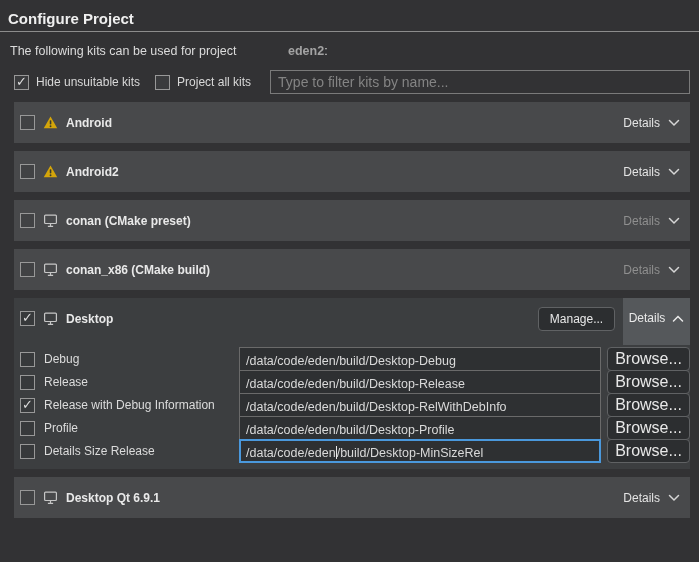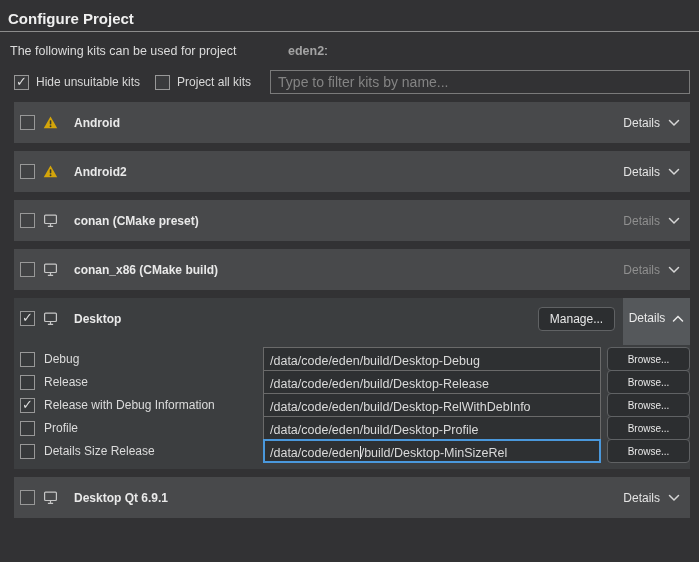--- a/index.html
+++ b/index.html
@@ -33,21 +33,21 @@
   }
   .filter-input::placeholder{color:#848484;opacity:1;}
   
   .kit-list{margin:8px 9px 0 14px;display:flex;flex-direction:column;gap:8px;}
   .kit-row{
     height:41px;background:#48494b;display:flex;align-items:center;
     padding:0 10px 0 6px;box-sizing:border-box;
   }
   .kit-row .cb{background:#414244;}
   .kit-icon{margin-left:8px;display:flex;align-items:center;}
-  .kit-name{margin-left:16px;font-weight:bold;color:#e9e9e9;}
+  .kit-name{margin-left:8px;font-weight:bold;color:#e9e9e9;}
   .details{
     margin-left:auto;display:flex;align-items:center;gap:8px;color:#e4e4e4;
   }
   .details .dlabel.dim{color:#8f8f8f;}
   
   .kit-section{
     position:relative;background:#3c3e40;box-sizing:border-box;
     padding-bottom:10px;
   }
   .kit-section .kit-header{
@@ -65,28 +65,28 @@
     background:#55585b;display:flex;justify-content:center;gap:7px;
     padding-top:13px;box-sizing:border-box;color:#e9e9e9;
   }
   .cfg-area{padding:12px 0 0 6px;}
   .cfg-row{display:flex;align-items:center;margin-bottom:7px;height:16px;}
   .cfg-row:last-child{margin-bottom:0;}
   .cfg-label{margin-left:9px;width:195px;flex:0 0 195px;color:#dcdcdc;}
   .path-field{
     flex:1;height:24px;box-sizing:border-box;background:#2e3032;
     border:1px solid #6a6a6a;color:#dadada;padding:2px 6px;line-height:22px;
-    white-space:nowrap;overflow:hidden;font-size:12.5px;margin-left:24px;
+    white-space:nowrap;overflow:hidden;font-size:12.5px;
   }
   .path-field.focused{border:1px solid #4a98dc;box-shadow:0 0 0 1px #4a98dc inset;}
   .caret{display:inline-block;width:1px;height:13px;background:#eaeaea;vertical-align:-2px;}
   .browse-btn{
     flex:0 0 83px;width:83px;height:24px;margin-left:6px;
     background:#2c2e30;border:1px solid #606264;border-radius:4px;
-    color:#e8e8e8;font-family:inherit;font-size:10px;box-sizing:border-box;
+    color:#e8e8e8;font-family:inherit;font-size:16px;box-sizing:border-box;
     display:flex;align-items:center;justify-content:center;
   }
   svg{display:block;}
 </style>
 </head>
 <body>
 
 <div class="page">
 
   <div class="titlebar">

